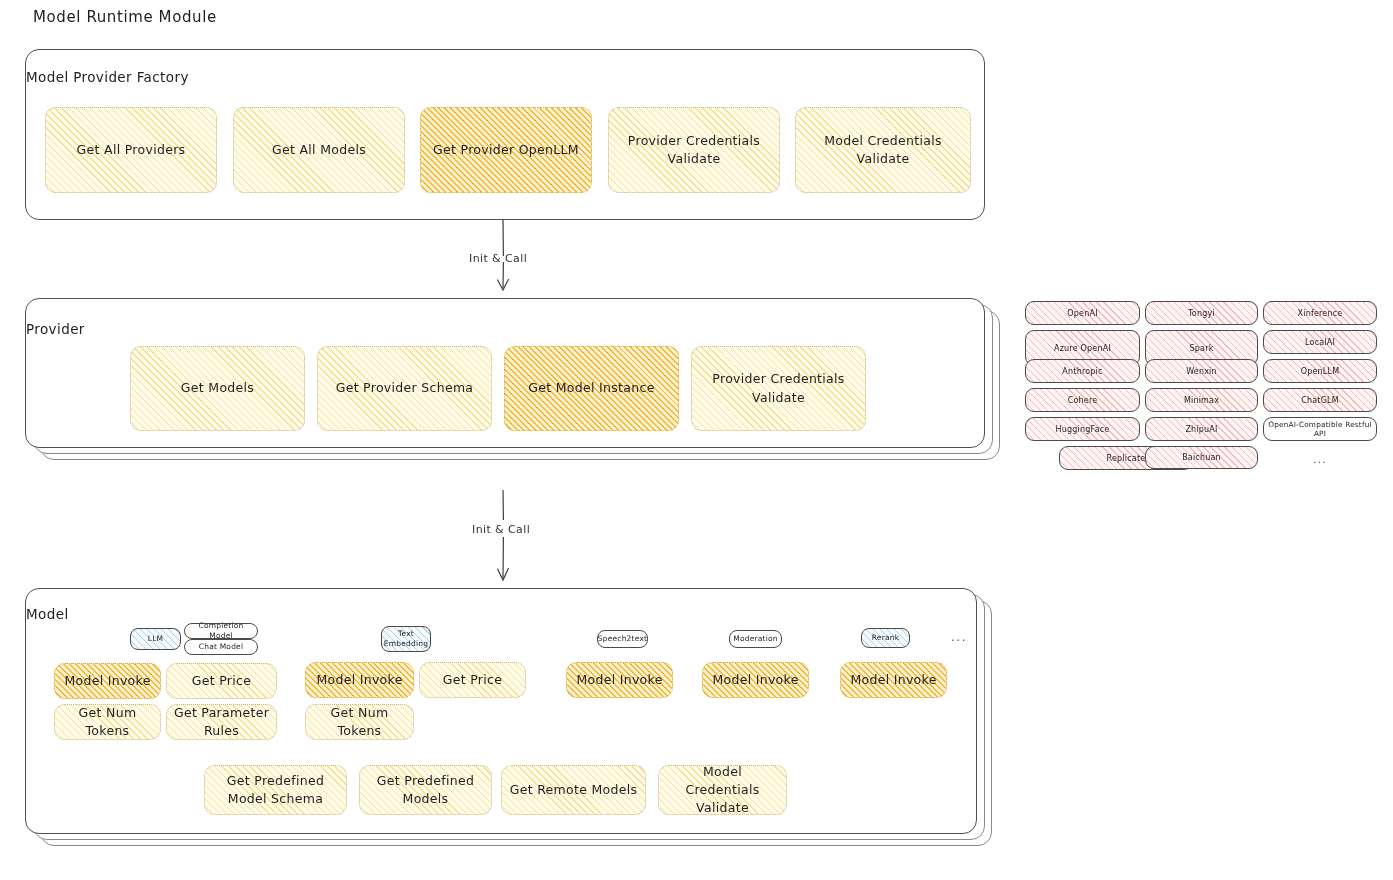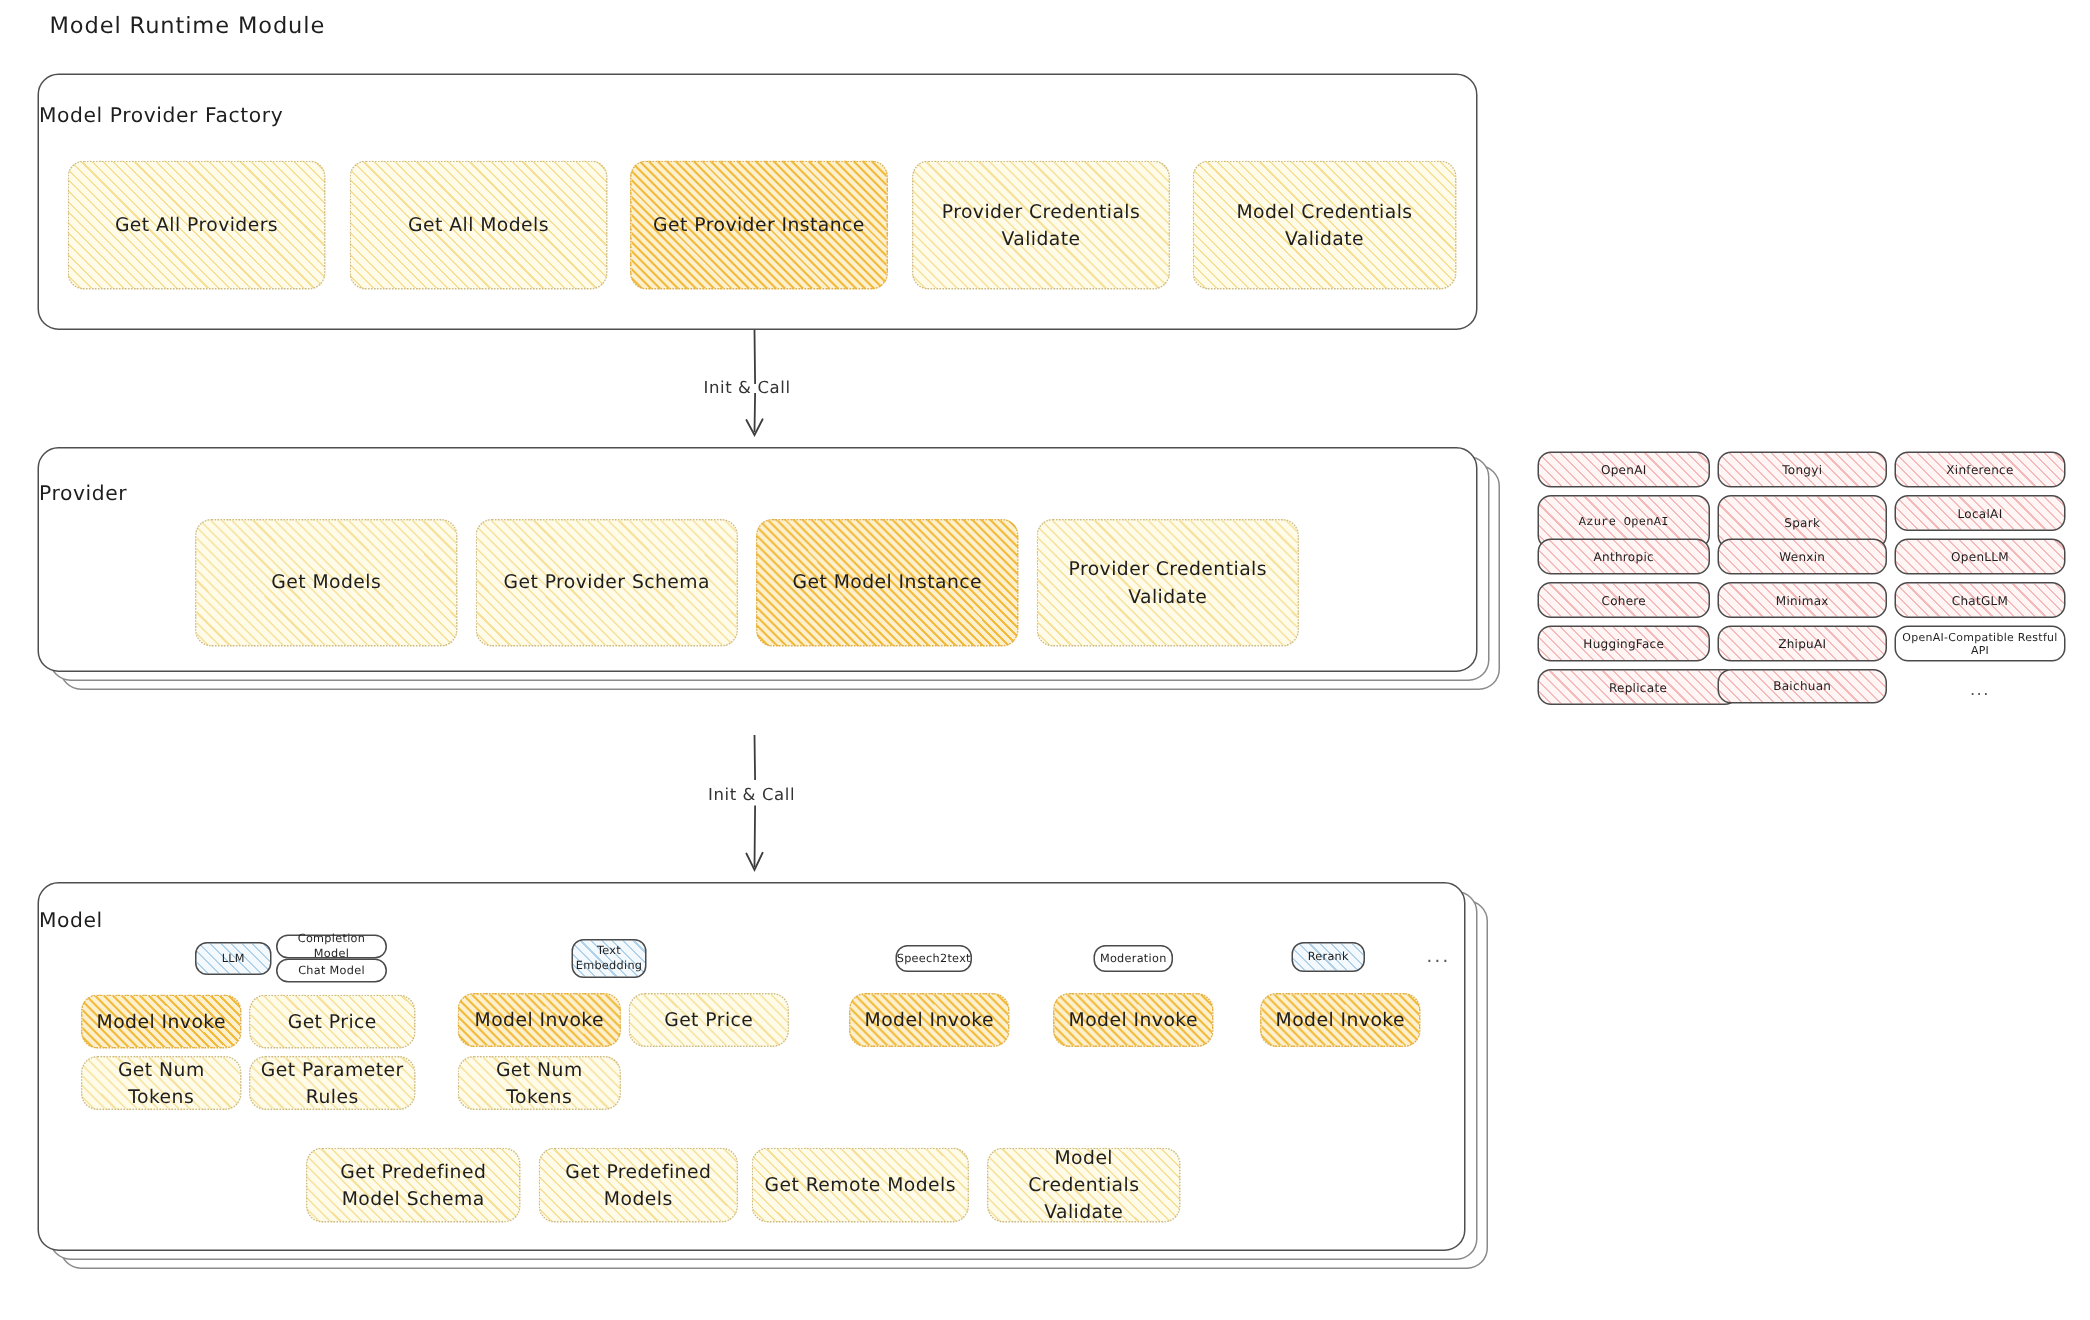--- a/index.html
+++ b/index.html
@@ -132,21 +132,21 @@
     <div class="card-title" style="top:19px;">Model Provider Factory</div>
   </div>
 
   <div class="box fill-yellow-light" style="left:45px;top:107px;width:172px;height:86px;">
     <span>Get All Providers</span>
   </div>
   <div class="box fill-yellow-light" style="left:233px;top:107px;width:172px;height:86px;">
     <span>Get All Models</span>
   </div>
   <div class="box strong fill-yellow-strong" style="left:420px;top:107px;width:172px;height:86px;">
-    <span>Get Provider Instance</span>
+    <span>Get Provider OpenLLM</span>
   </div>
   <div class="box fill-yellow-light" style="left:608px;top:107px;width:172px;height:86px;">
     <span>Provider Credentials Validate</span>
   </div>
   <div class="box fill-yellow-light" style="left:795px;top:107px;width:176px;height:86px;">
     <span>Model Credentials Validate</span>
   </div>
 
   <svg class="arrow" style="left:488px;top:220px;" width="30" height="78" viewBox="0 0 30 78">
     <path d="M15 0 L15.4 36 M15.4 42 L15 68" stroke="#3d3d3d" stroke-width="1.2" fill="none"></path>
@@ -169,33 +169,33 @@
   <div class="box strong fill-yellow-strong" style="left:504px;top:346px;width:175px;height:85px;">
     <span>Get Model Instance</span>
   </div>
   <div class="box fill-yellow-light" style="left:691px;top:346px;width:175px;height:85px;">
     <span>Provider Credentials Validate</span>
   </div>
 
   <div class="tag fill-pink" style="left:1025px;top:301px;width:115px;height:24px;">
     <span>OpenAI</span>
     </div>
-  <div class="tag fill-pink" style="left:1025px;top:330px;width:115px;height:36px;font-family:Liberation Mono, monospace;">
+  <div class="tag fill-pink" style="left:1025px;top:330px;width:115px;height:36px;">
     <span>Azure OpenAI</span>
     </div>
   <div class="tag fill-pink" style="left:1025px;top:359px;width:115px;height:24px;">
     <span>Anthropic</span>
     </div>
   <div class="tag fill-pink" style="left:1025px;top:388px;width:115px;height:24px;">
     <span>Cohere</span>
     </div>
   <div class="tag fill-pink" style="left:1025px;top:417px;width:115px;height:24px;">
     <span>HuggingFace</span>
     </div>
-  <div class="tag fill-pink" style="left:1025px;top:446px;width:134px;height:24px;text-align:right;">
+  <div class="tag fill-pink" style="left:1059px;top:446px;width:134px;height:24px;text-align:right;">
     <span>Replicate</span>
     </div>
 
   <div class="tag fill-pink" style="left:1145px;top:301px;width:113px;height:24px;">
     <span>Tongyi</span>
     </div>
   <div class="tag fill-pink" style="left:1145px;top:330px;width:113px;height:36px;">
     <span>Spark</span>
     </div>
   <div class="tag fill-pink" style="left:1145px;top:359px;width:113px;height:24px;">

